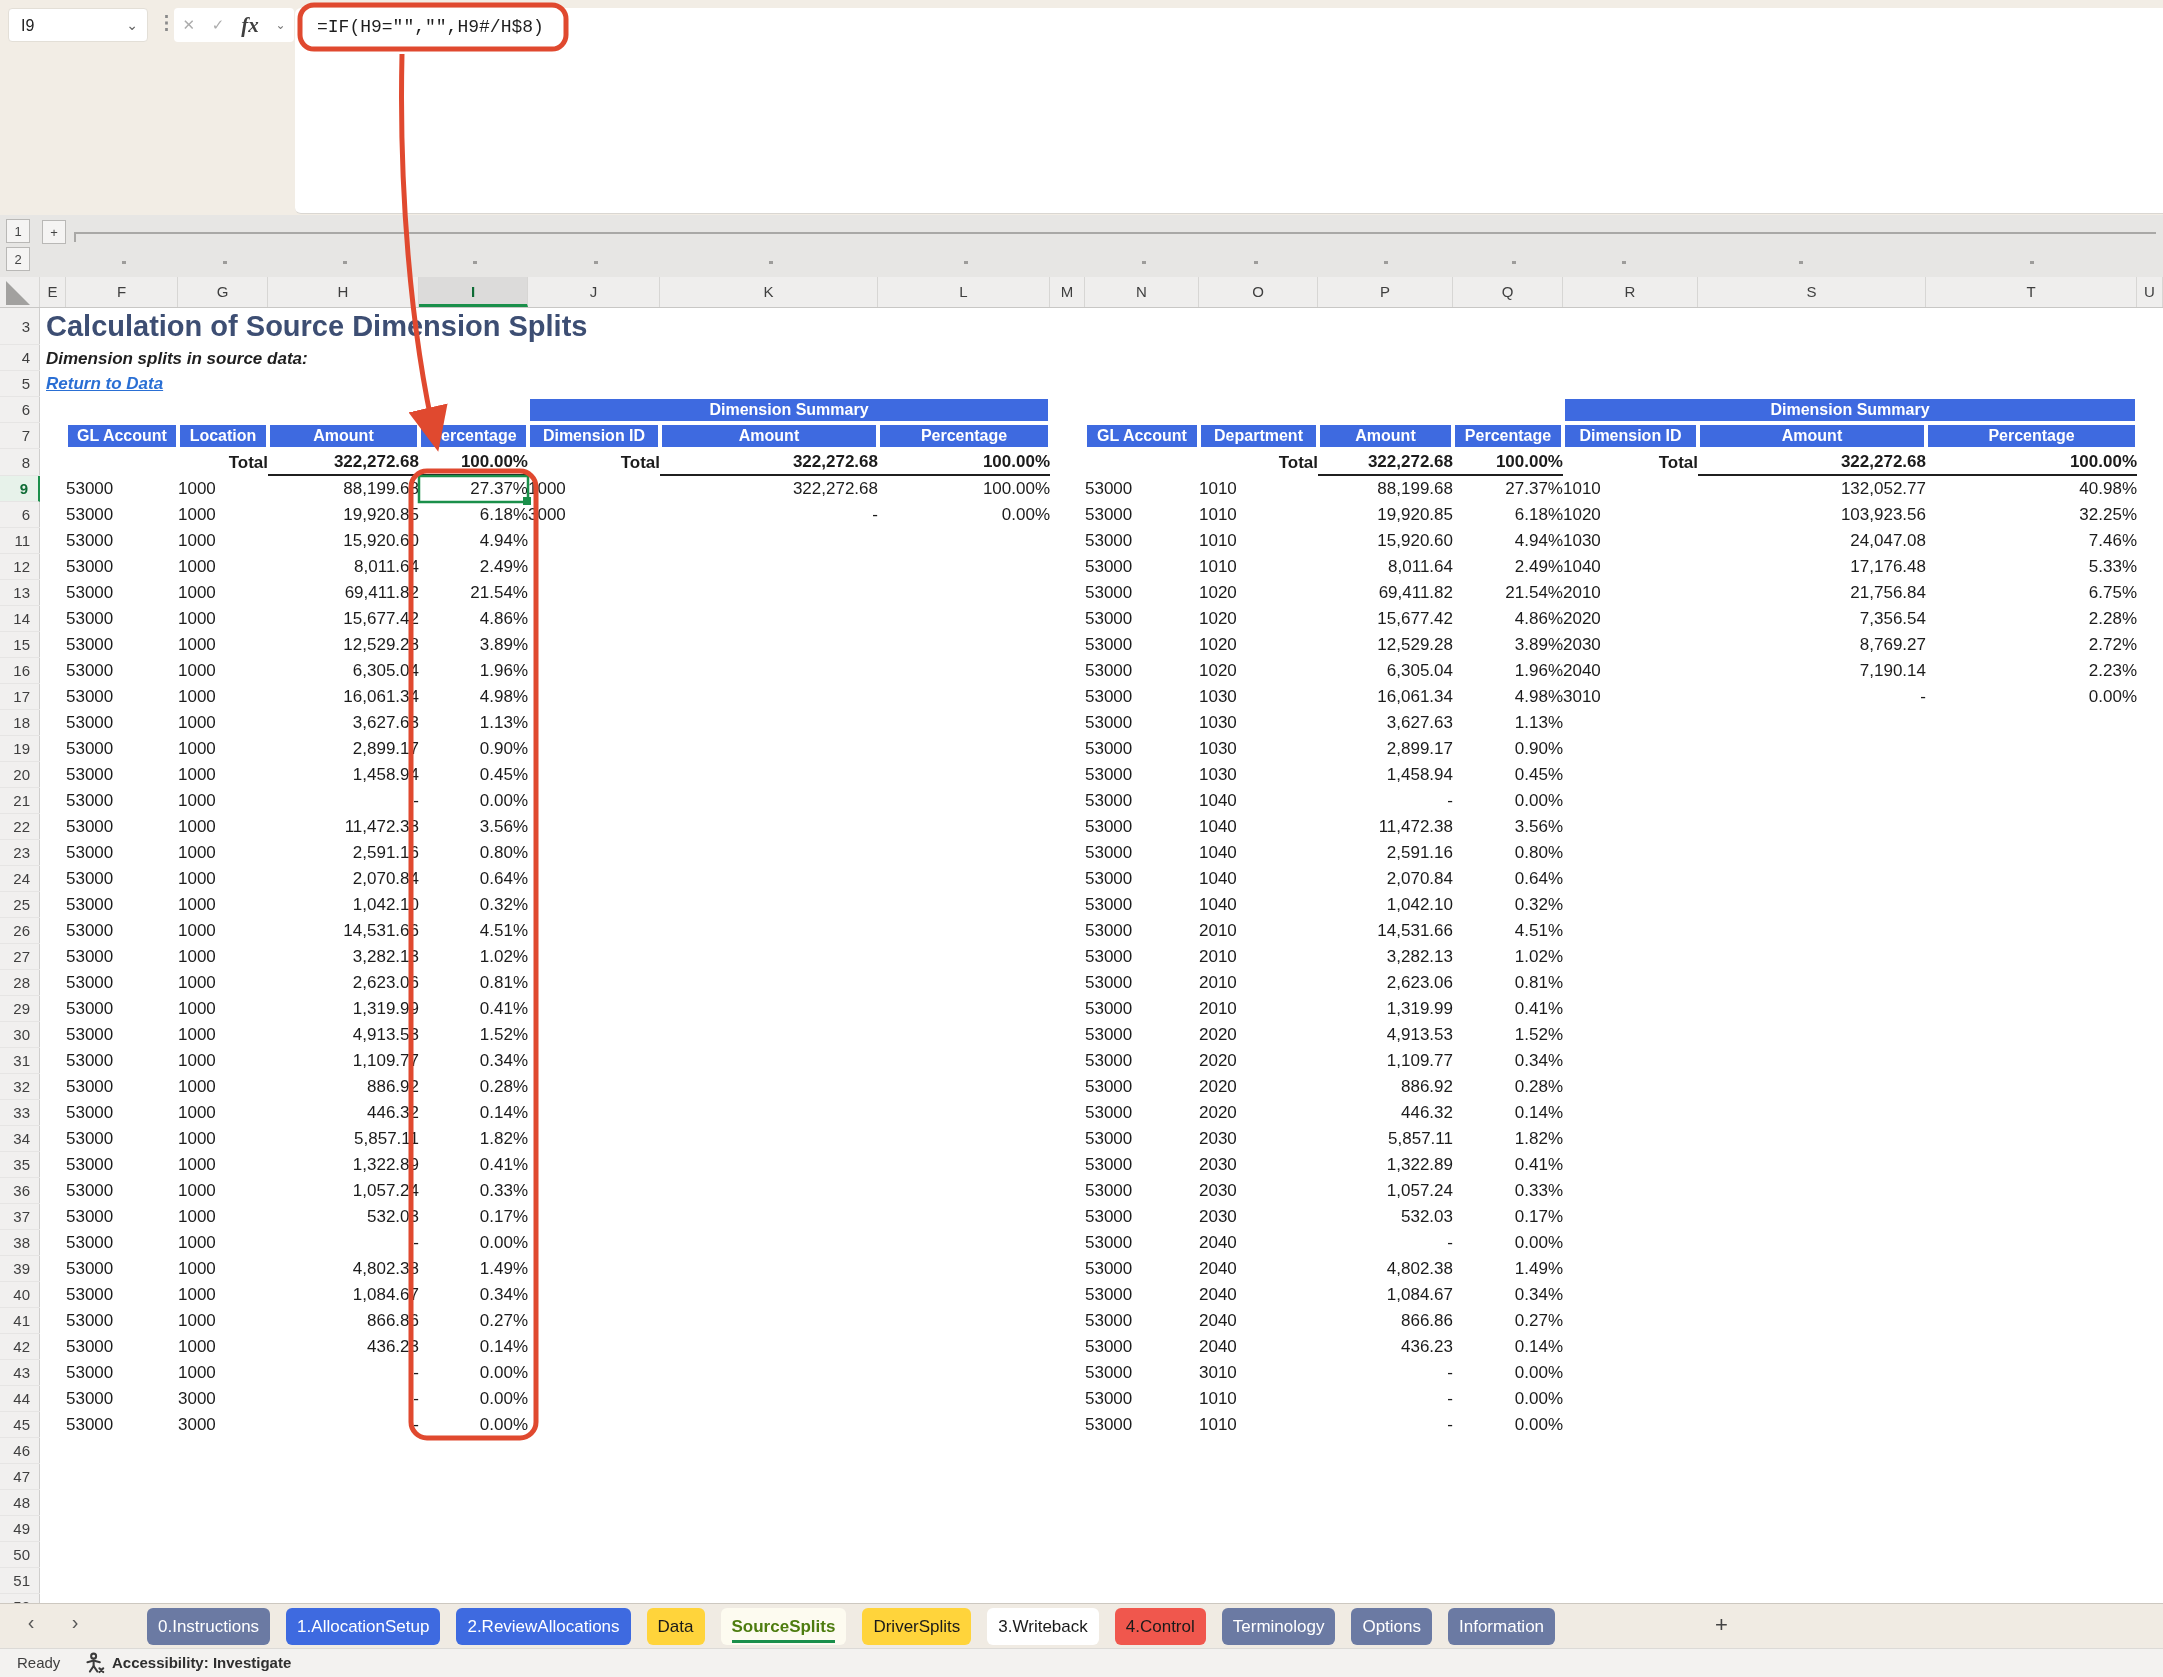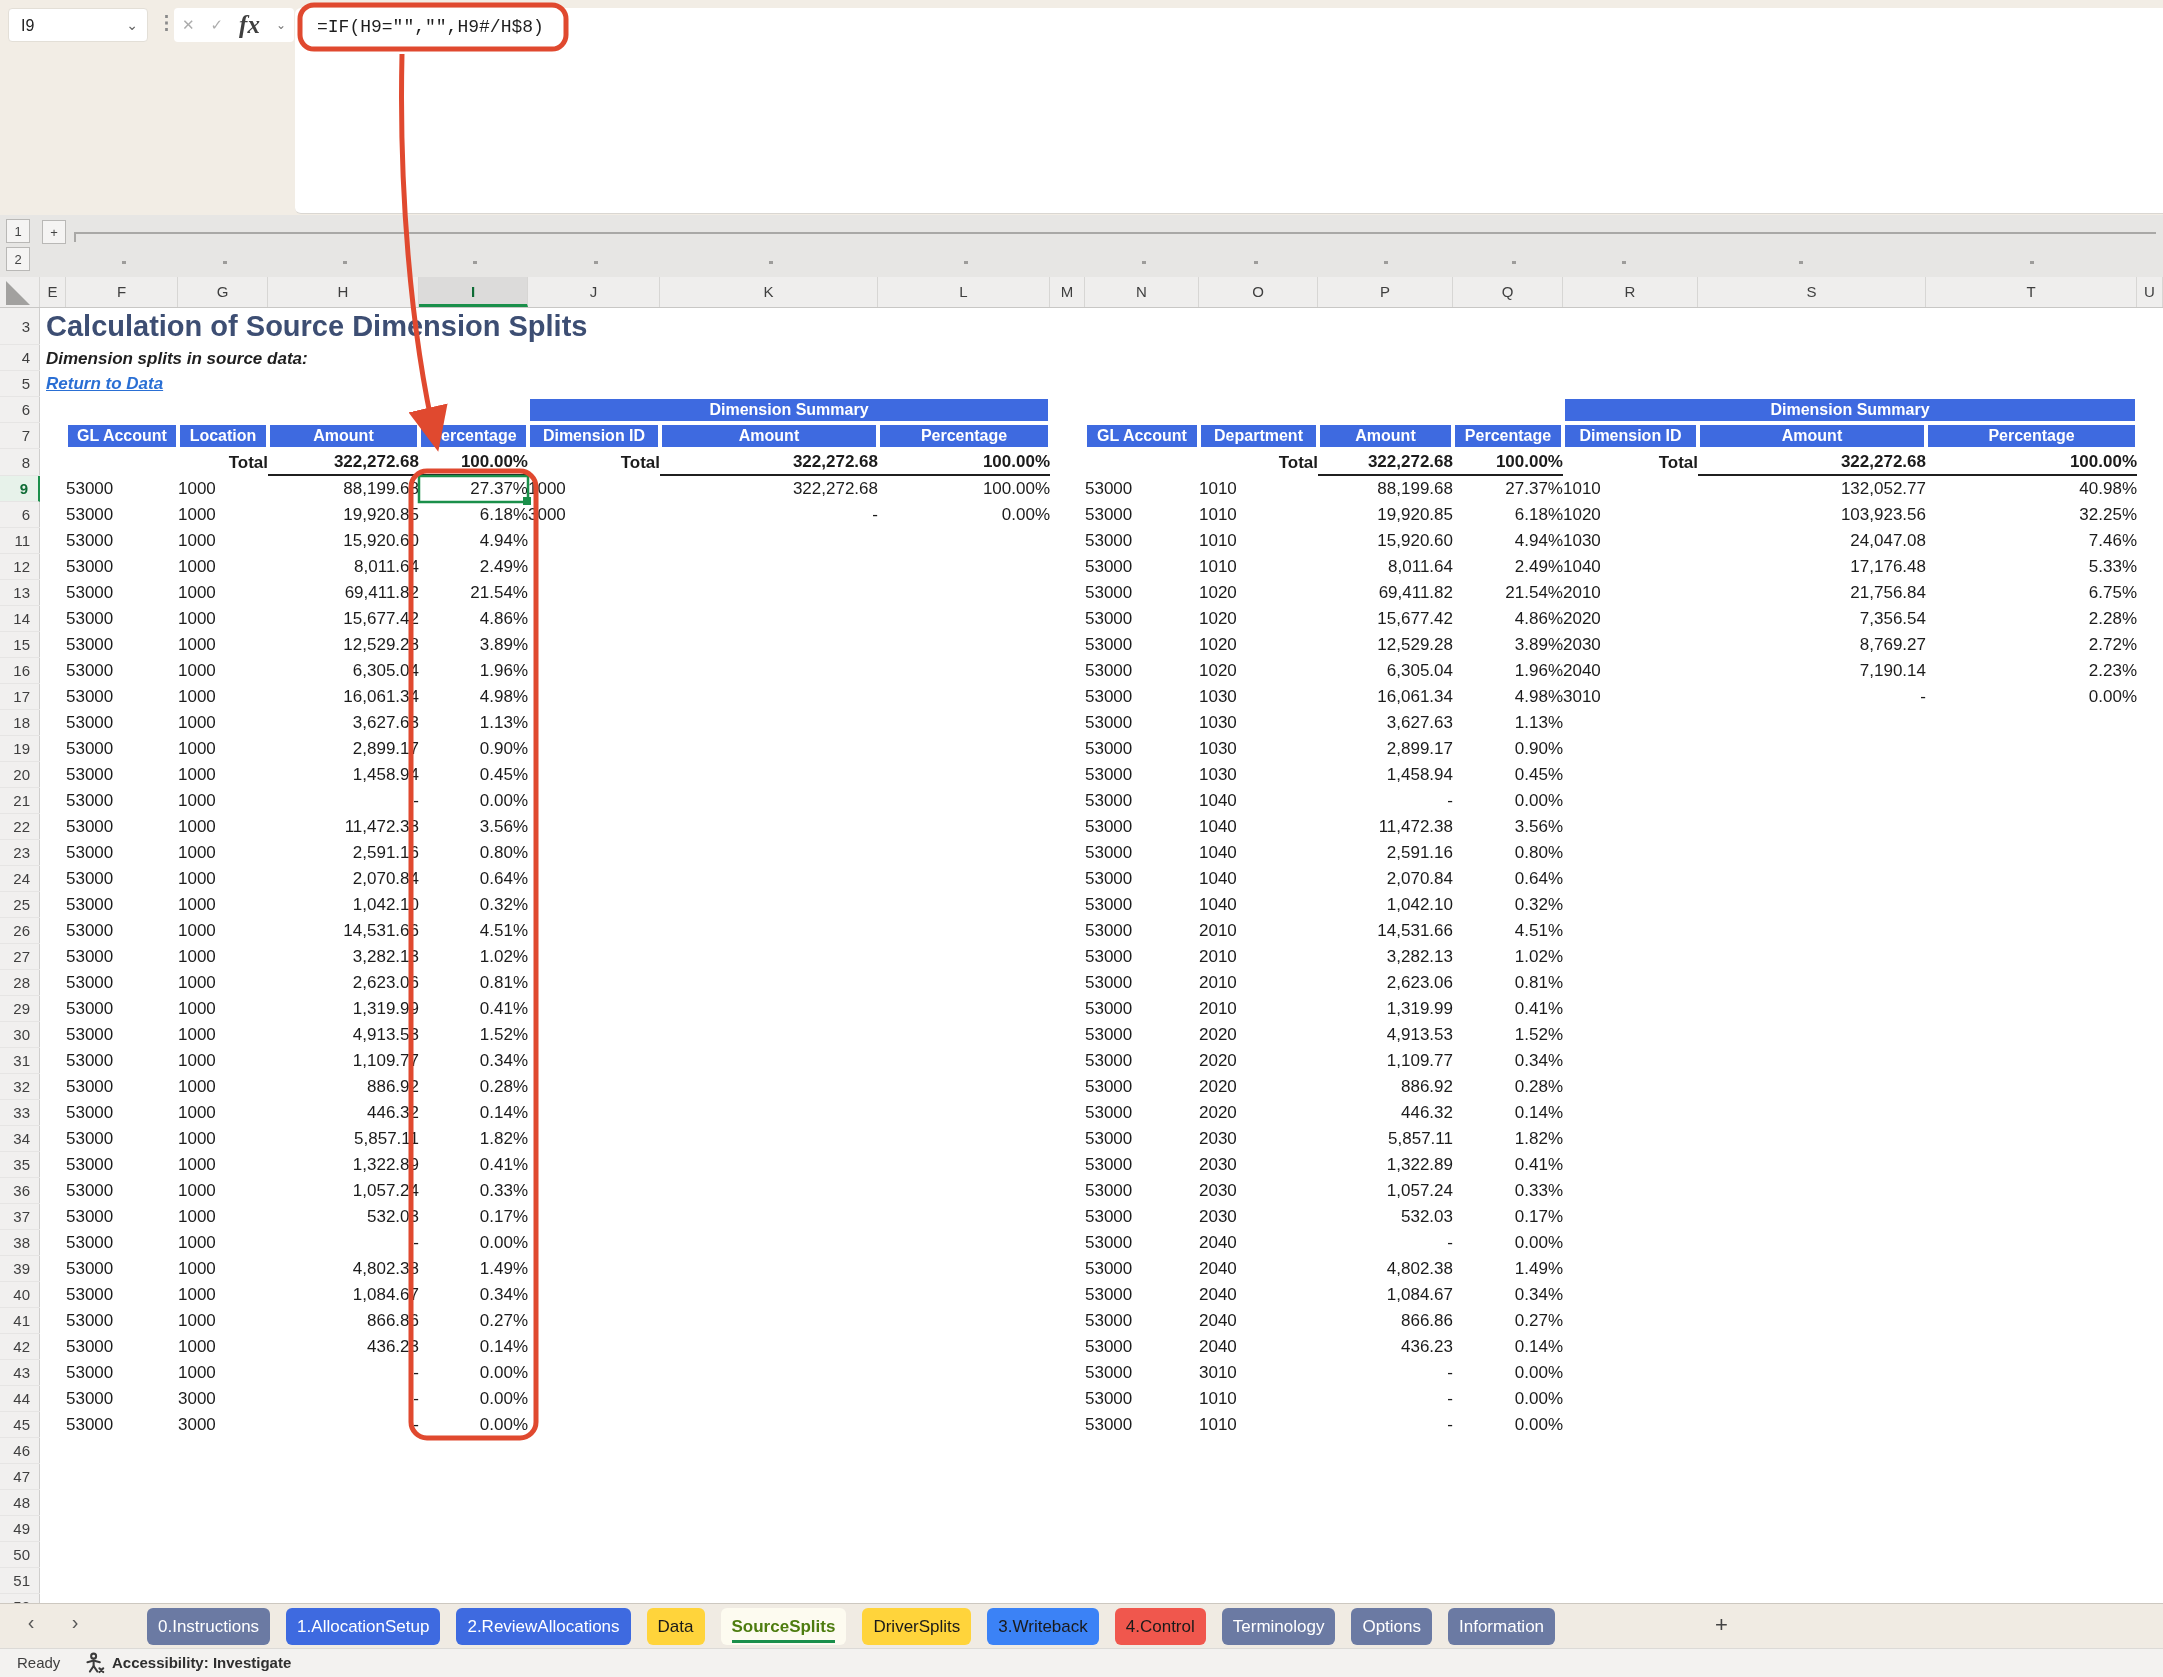--- a/index.html
+++ b/index.html
@@ -10,21 +10,21 @@
   .chrome{position:absolute;left:0;top:0;width:2163px;height:215px;background:#F2EDE5;}
   .name-box{position:absolute;left:8px;top:8px;width:140px;height:34px;background:#fff;
             border:1px solid #E3DFD7;border-radius:4px;font-size:16px;color:#222;
             line-height:34px;padding-left:12px;box-sizing:border-box;}
   .name-box .chev{position:absolute;right:9px;top:-1px;color:#666;font-size:14px;}
   .vdots{position:absolute;left:157px;top:11px;color:#8a8a8a;font-size:19px;font-weight:700;}
   .fx-cluster{position:absolute;left:174px;top:8px;width:120px;height:34px;background:#fff;
               border-radius:4px;display:flex;align-items:center;justify-content:space-around;}
   .fx-x{color:#ACACAC;font-size:15px;}
   .fx-ok{color:#ACACAC;font-size:15px;}
-  .fx-fx{color:#3f3f3f;font-size:25px;font-style:italic;font-family:"Liberation Serif",serif;font-weight:700;text-align:center;}
+  .fx-fx{color:#3f3f3f;font-size:21px;font-style:italic;font-family:"Liberation Serif",serif;font-weight:700;text-align:center;}
   .fx-chev{color:#777;font-size:12px;}
   .formula-panel{position:absolute;left:295px;top:8px;width:1868px;height:205px;background:#fff;
                  border-bottom:1px solid #DAD7D2;border-radius:6px 0 0 6px;}
   .formula-text{position:absolute;left:22px;top:9px;font-family:"Liberation Mono","DejaVu Sans Mono",monospace;
                 font-size:18px;color:#1f1f1f;white-space:pre;}
 
   
   .outline{position:absolute;left:0;top:215px;width:2163px;height:62px;background:#E7E6E4;}
   .obtn{position:absolute;width:24px;height:24px;background:#F5F4F3;border:1px solid #B9B8B6;
         font-size:13px;color:#444;text-align:center;line-height:24px;box-sizing:border-box;}
@@ -970,21 +970,21 @@
   <div class="tabbar">
     <div class="navchev" style="left:18px;">‹</div>
     <div class="navchev" style="left:62px;">›</div>
     <div class="tabs" id="tabs">
         <div class="tab" style="background:#6B7AA3;color:#FFFFFF;">0.Instructions</div>
         <div class="tab" style="background:#3E6AE0;color:#FFFFFF;">1.AllocationSetup</div>
         <div class="tab" style="background:#3E6AE0;color:#FFFFFF;">2.ReviewAllocations</div>
         <div class="tab" style="background:#FFD43B;color:#1A1A1A;">Data</div>
         <div class="tab" style="background:#FDFBF0;color:#4d7c0f;font-weight:700;"><span class="ul">SourceSplits</span></div>
         <div class="tab" style="background:#FFD43B;color:#1A1A1A;">DriverSplits</div>
-        <div class="tab" style="background:#3b82f6;color:#1A1A1A;">3.Writeback</div>
+        <div class="tab" style="background:#ffffff;color:#1A1A1A;">3.Writeback</div>
         <div class="tab" style="background:#F0574D;color:#1A1A1A;">4.Control</div>
         <div class="tab" style="background:#6B7AA3;color:#FFFFFF;">Terminology</div>
         <div class="tab" style="background:#6B7AA3;color:#FFFFFF;">Options</div>
         <div class="tab" style="background:#6B7AA3;color:#FFFFFF;">Information</div>
       </div>
     <div class="addsheet">+</div>
   </div>
 
   <div class="statusbar">
     <span class="ready">Ready</span>

